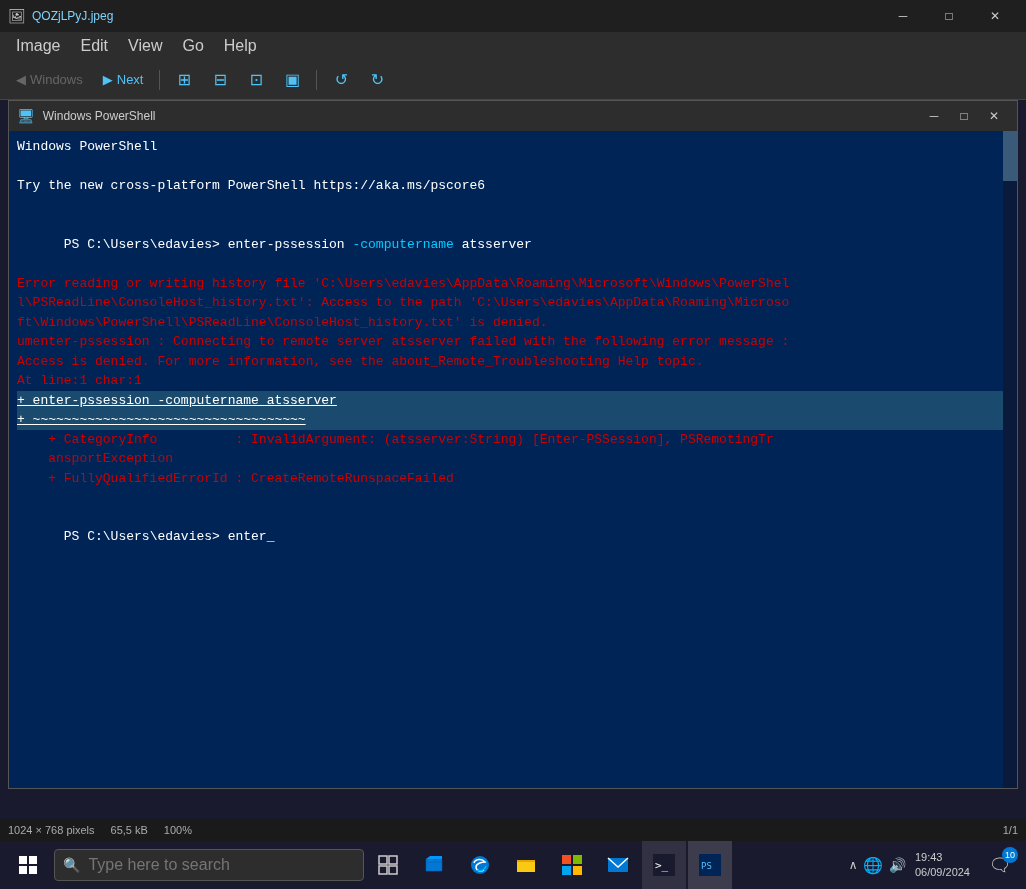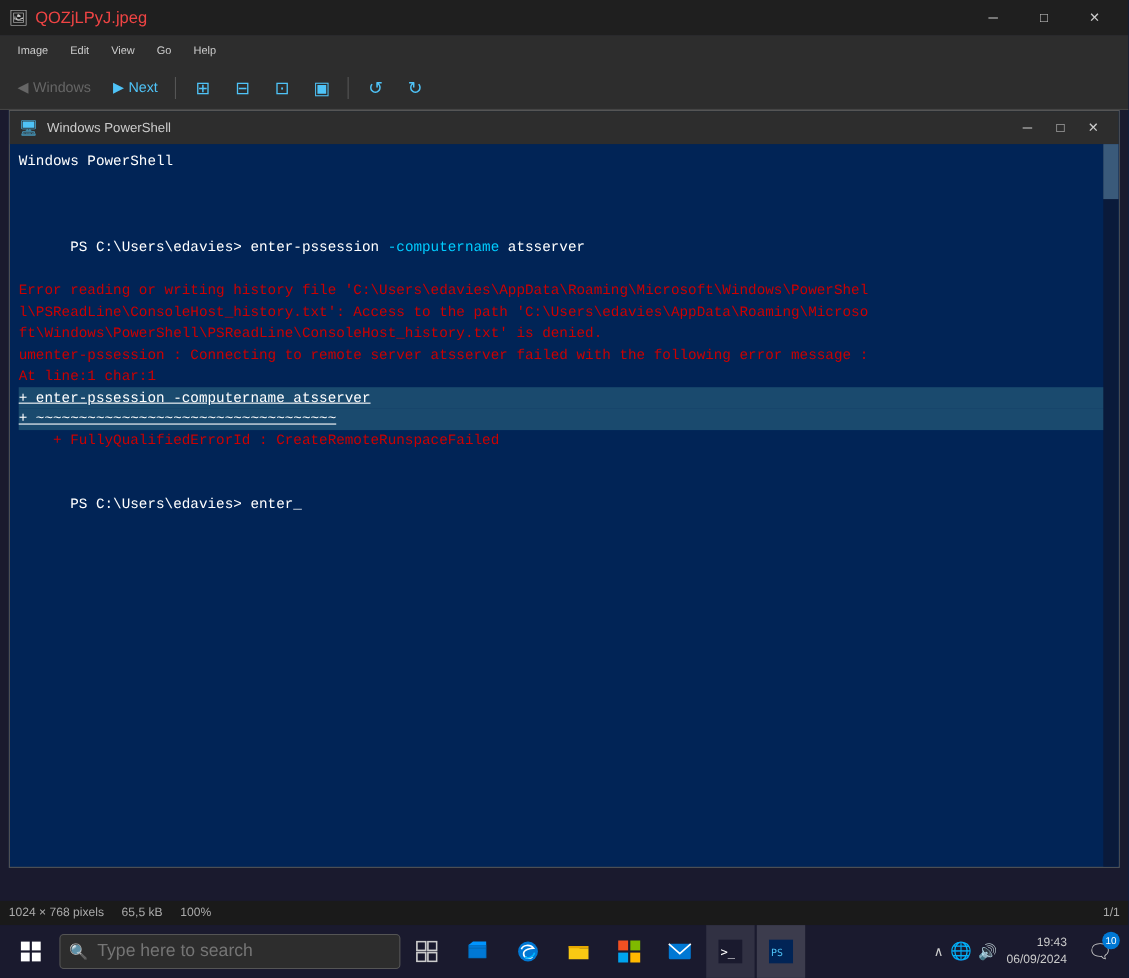--- a/index.html
+++ b/index.html
@@ -26,22 +26,22 @@
       align-items: center;
       gap: 8px;
     }
     .title-bar-icon {
       width: 16px;
       height: 16px;
       color: #ccc;
       font-size: 14px;
     }
     .title-bar-title {
-      color: #ef4444;
-      font-size: 15px;
+      color: #7dd3fc;
+      font-size: 12px;
     }
     .title-bar-controls {
       display: flex;
       gap: 0;
     }
     .title-ctrl-btn {
       width: 46px;
       height: 32px;
       display: flex;
       align-items: center;
@@ -57,21 +57,21 @@
     .menu-bar {
       height: 28px;
       background: #2d2d2d;
       display: flex;
       align-items: center;
       padding: 0 8px;
       gap: 4px;
     }
     .menu-item {
       color: #ccc;
-      font-size: 10px;
+      font-size: 16px;
       padding: 4px 8px;
       cursor: pointer;
     }
 
     
     .toolbar {
       height: 40px;
       background: #2d2d2d;
       display: flex;
       align-items: center;
@@ -237,21 +237,21 @@
     }
     .taskbar-spacer { flex: 1; }
     .taskbar-sys-icons {
       display: flex;
       align-items: center;
       gap: 6px;
       font-size: 14px;
       color: #ccc;
     }
     .taskbar-clock {
-      text-align: right;
+      text-align: left;
       font-size: 11px;
       color: #ccc;
       line-height: 1.4;
       cursor: pointer;
       padding: 2px 6px;
     }
     .taskbar-notif {
       width: 44px;
       height: 48px;
       display: flex;
@@ -348,29 +348,32 @@
     </div>
     <div class="ps-title-controls">
       <button class="ps-ctrl-btn">─</button>
       <button class="ps-ctrl-btn">□</button>
       <button class="ps-ctrl-btn close">✕</button>
     </div>
   </div>
   <div class="ps-content">
     <div class="ps-line ps-white">Windows PowerShell</div>
     <div class="ps-line">&nbsp;</div>
+    <div class="ps-line ps-white">Try the new cross-platform PowerShell https://aka.ms/pscore6</div>
     <div class="ps-line">&nbsp;</div>
     <div class="ps-line">
       <span class="ps-white">PS C:\Users\edavies&gt; </span><span class="ps-white">enter-pssession </span><span class="ps-cyan">-computername </span><span class="ps-white">atsserver</span>
     </div>
     <div class="ps-line ps-red">Error reading or writing history file 'C:\Users\edavies\AppData\Roaming\Microsoft\Windows\PowerShel<br>l\PSReadLine\ConsoleHost_history.txt': Access to the path 'C:\Users\edavies\AppData\Roaming\Microso<br>ft\Windows\PowerShell\PSReadLine\ConsoleHost_history.txt' is denied.</div>
     <div class="ps-line ps-red">umenter-pssession : Connecting to remote server atsserver failed with the following error message :</div>
+    <div class="ps-line ps-red">Access is denied. For more information, see the about_Remote_Troubleshooting Help topic.</div>
     <div class="ps-line ps-red">At line:1 char:1</div>
     <div class="ps-line ps-highlight">+ enter-pssession -computername atsserver</div>
     <div class="ps-line ps-highlight">+ ~~~~~~~~~~~~~~~~~~~~~~~~~~~~~~~~~~~</div>
+    <div class="ps-line ps-red">&nbsp;&nbsp;&nbsp;&nbsp;+ CategoryInfo          : InvalidArgument: (atsserver:String) [Enter-PSSession], PSRemotingTr<br>&nbsp;&nbsp;&nbsp;&nbsp;ansportException</div>
     <div class="ps-line ps-red">&nbsp;&nbsp;&nbsp;&nbsp;+ FullyQualifiedErrorId : CreateRemoteRunspaceFailed</div>
     <div class="ps-line">&nbsp;</div>
     <div class="ps-line">
       <span class="ps-white">PS C:\Users\edavies&gt; enter</span><span class="ps-white">_</span>
     </div>
     <div style="position:absolute;right:0;top:0;width:14px;height:100%;background:#0a1a3a;">
       <div style="width:14px;height:50px;background:#3a5a7a;position:absolute;top:0;"></div>
     </div>
   </div>
 </div>

